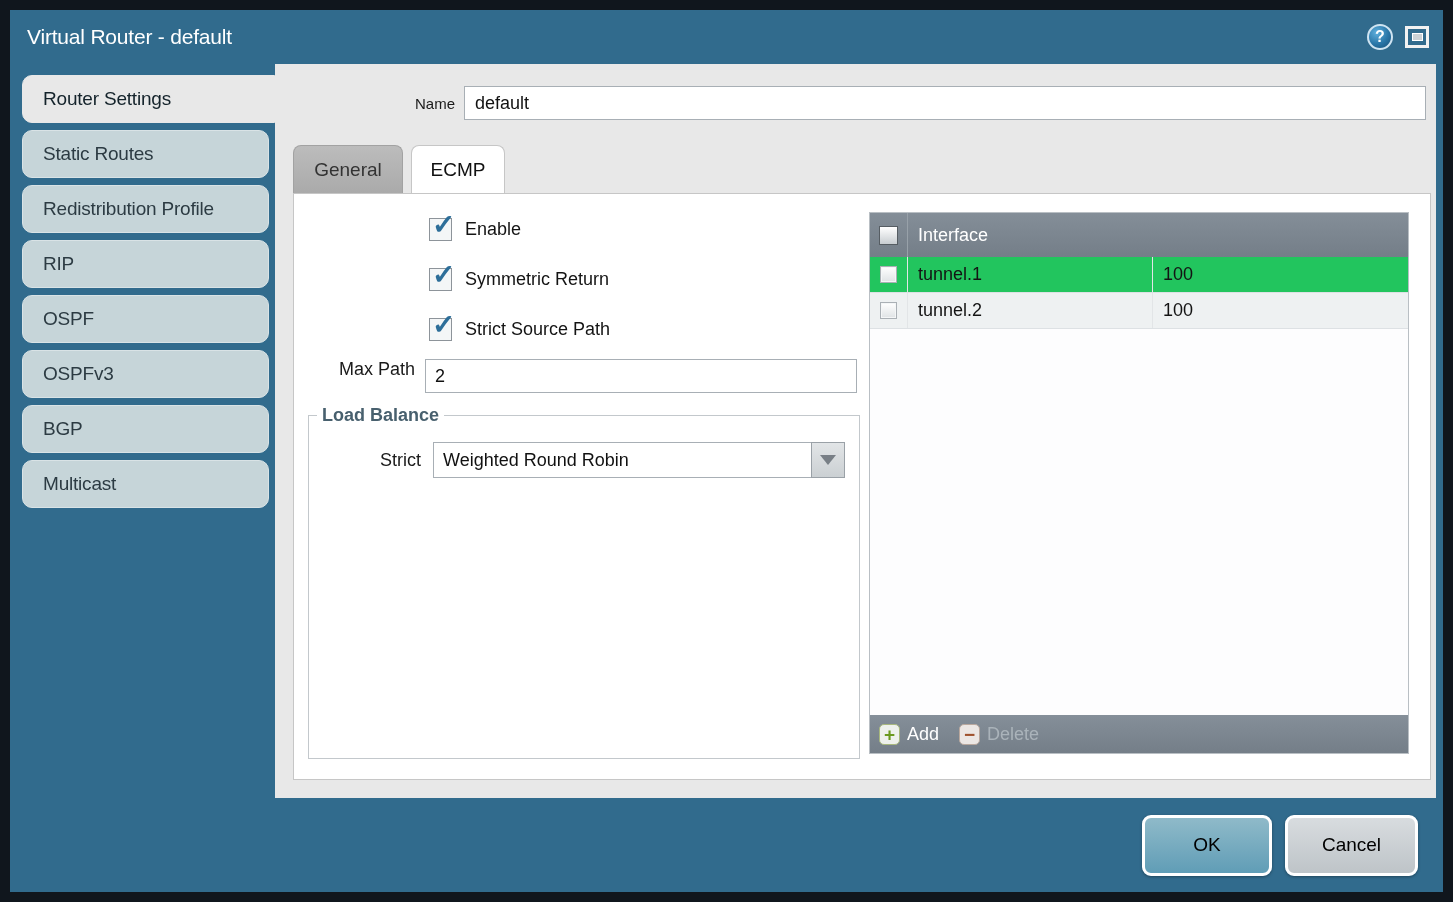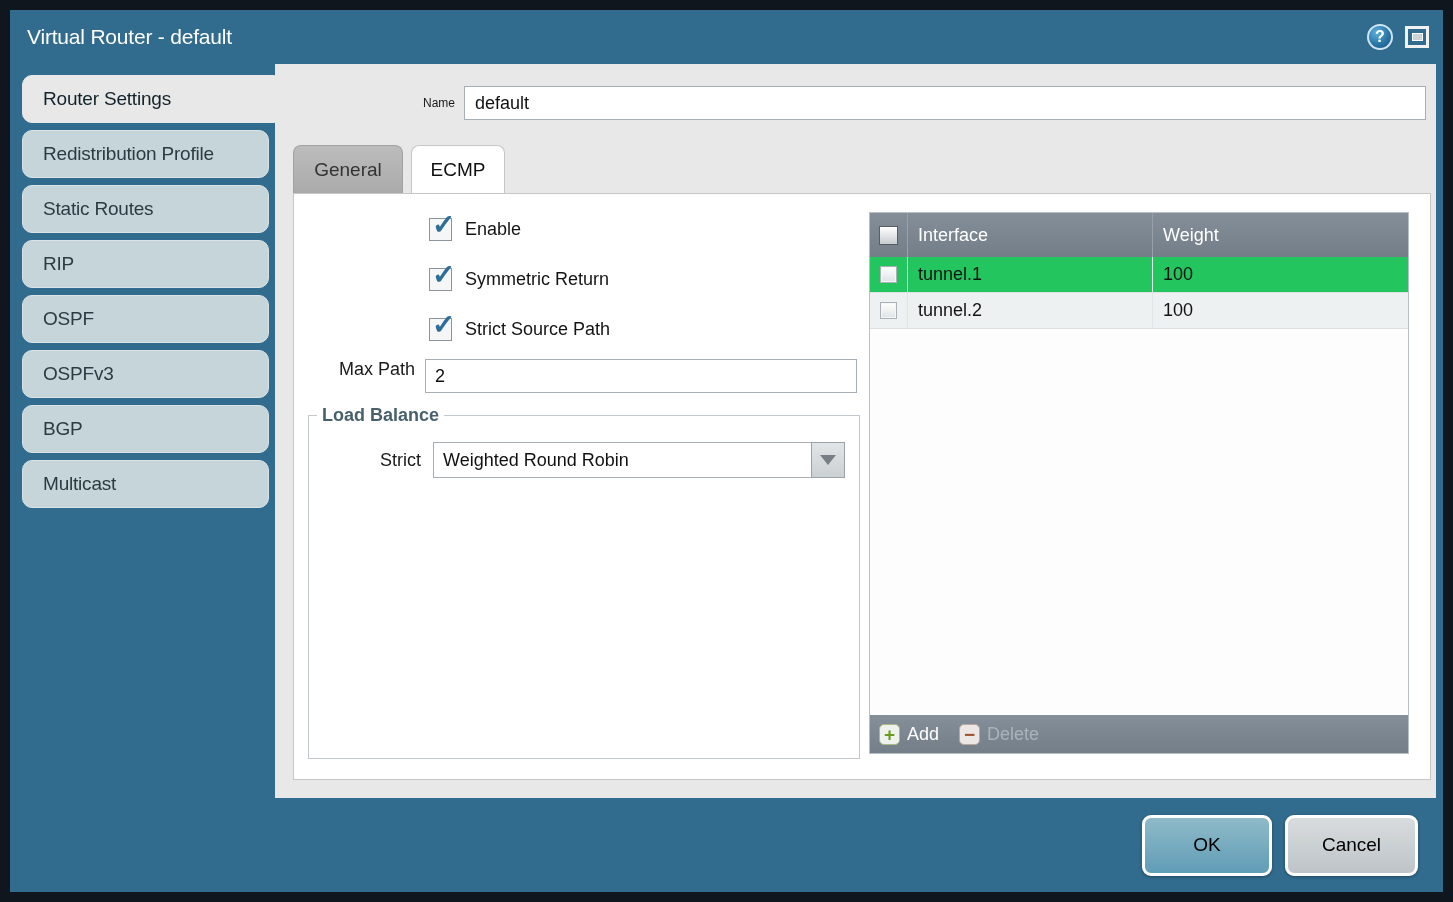--- a/index.html
+++ b/index.html
@@ -23,21 +23,21 @@
   .main { flex:1; display:flex; min-height:0; }
   .sidebar { flex:0 0 265px; padding-top:11px; }
   .side-item { height:48px; line-height:46px; margin:0 6px 7px 12px; background:#c6d5d9; border:1px solid #d9e3e6;
                border-radius:10px; padding-left:20px; font-size:19px; color:#2c3b43; cursor:pointer; letter-spacing:-0.2px; }
   .side-item.active { margin-right:0; border-radius:10px 0 0 10px; background:#e8e8e8; border-color:#e8e8e8; color:#14232b; }
 
   .content { flex:1; background:#e8e8e8; margin-right:7px; display:flex; flex-direction:column; min-width:0; }
 
   
   .name-row { display:flex; align-items:center; margin-top:22px; height:34px; padding-right:10px; }
-  .name-row label { flex:0 0 180px; text-align:right; font-size:12px; color:#1a1a1a; margin-right:9px; }
+  .name-row label { flex:0 0 180px; text-align:right; font-size:15px; color:#1a1a1a; margin-right:9px; }
   .name-row input { flex:1; height:34px; border:1px solid #a8afb5; background:#fff; font-size:18px; padding:0 10px;
                     font-family:"Liberation Sans",sans-serif; color:#111; }
 
   
   .tabstrip { display:flex; margin-top:25px; padding-left:18px; position:relative; z-index:2; }
   .tab { height:48px; display:flex; align-items:center; justify-content:center; font-size:19px; cursor:pointer;
          border-radius:8px 8px 0 0; }
   .tab.general { width:110px; background:linear-gradient(#bcbcbc,#aaaaaa); color:#333; margin-right:8px; border:1px solid #a2a2a2; border-bottom:none; }
   .tab.ecmp { width:94px; background:#fff; color:#111; margin-bottom:-1px; border:1px solid #c6c6c6; border-bottom:none; }
 
@@ -111,22 +111,22 @@
         <div class="win-ic">
             <div class="inner"></div>
           </div>
       </div>
     </div>
 
     <div class="main">
 
       <div class="sidebar">
         <div class="side-item active">Router Settings</div>
+        <div class="side-item">Static Routes</div>
         <div class="side-item">Redistribution Profile</div>
-        <div class="side-item">Static Routes</div>
         <div class="side-item">RIP</div>
         <div class="side-item">OSPF</div>
         <div class="side-item">OSPFv3</div>
         <div class="side-item">BGP</div>
         <div class="side-item">Multicast</div>
       </div>
 
       <div class="content">
 
         <div class="name-row">
@@ -178,21 +178,20 @@
               </div>
             </fieldset>
           </div>
 
           <div class="right-col">
             <div class="t-head">
               <div class="t-cb-col">
                   <div class="h-cbx"></div>
                 </div>
               <div class="t-int-col">Interface</div>
-              <div class="t-w-col">Weight</div>
             </div>
 
             <div class="t-row odd">
               <div class="t-cb-col">
                   <div class="r-cbx"></div>
                 </div>
               <div class="t-int-col">tunnel.1</div>
               <div class="t-w-col">100</div>
             </div>
             <div class="t-row even">

